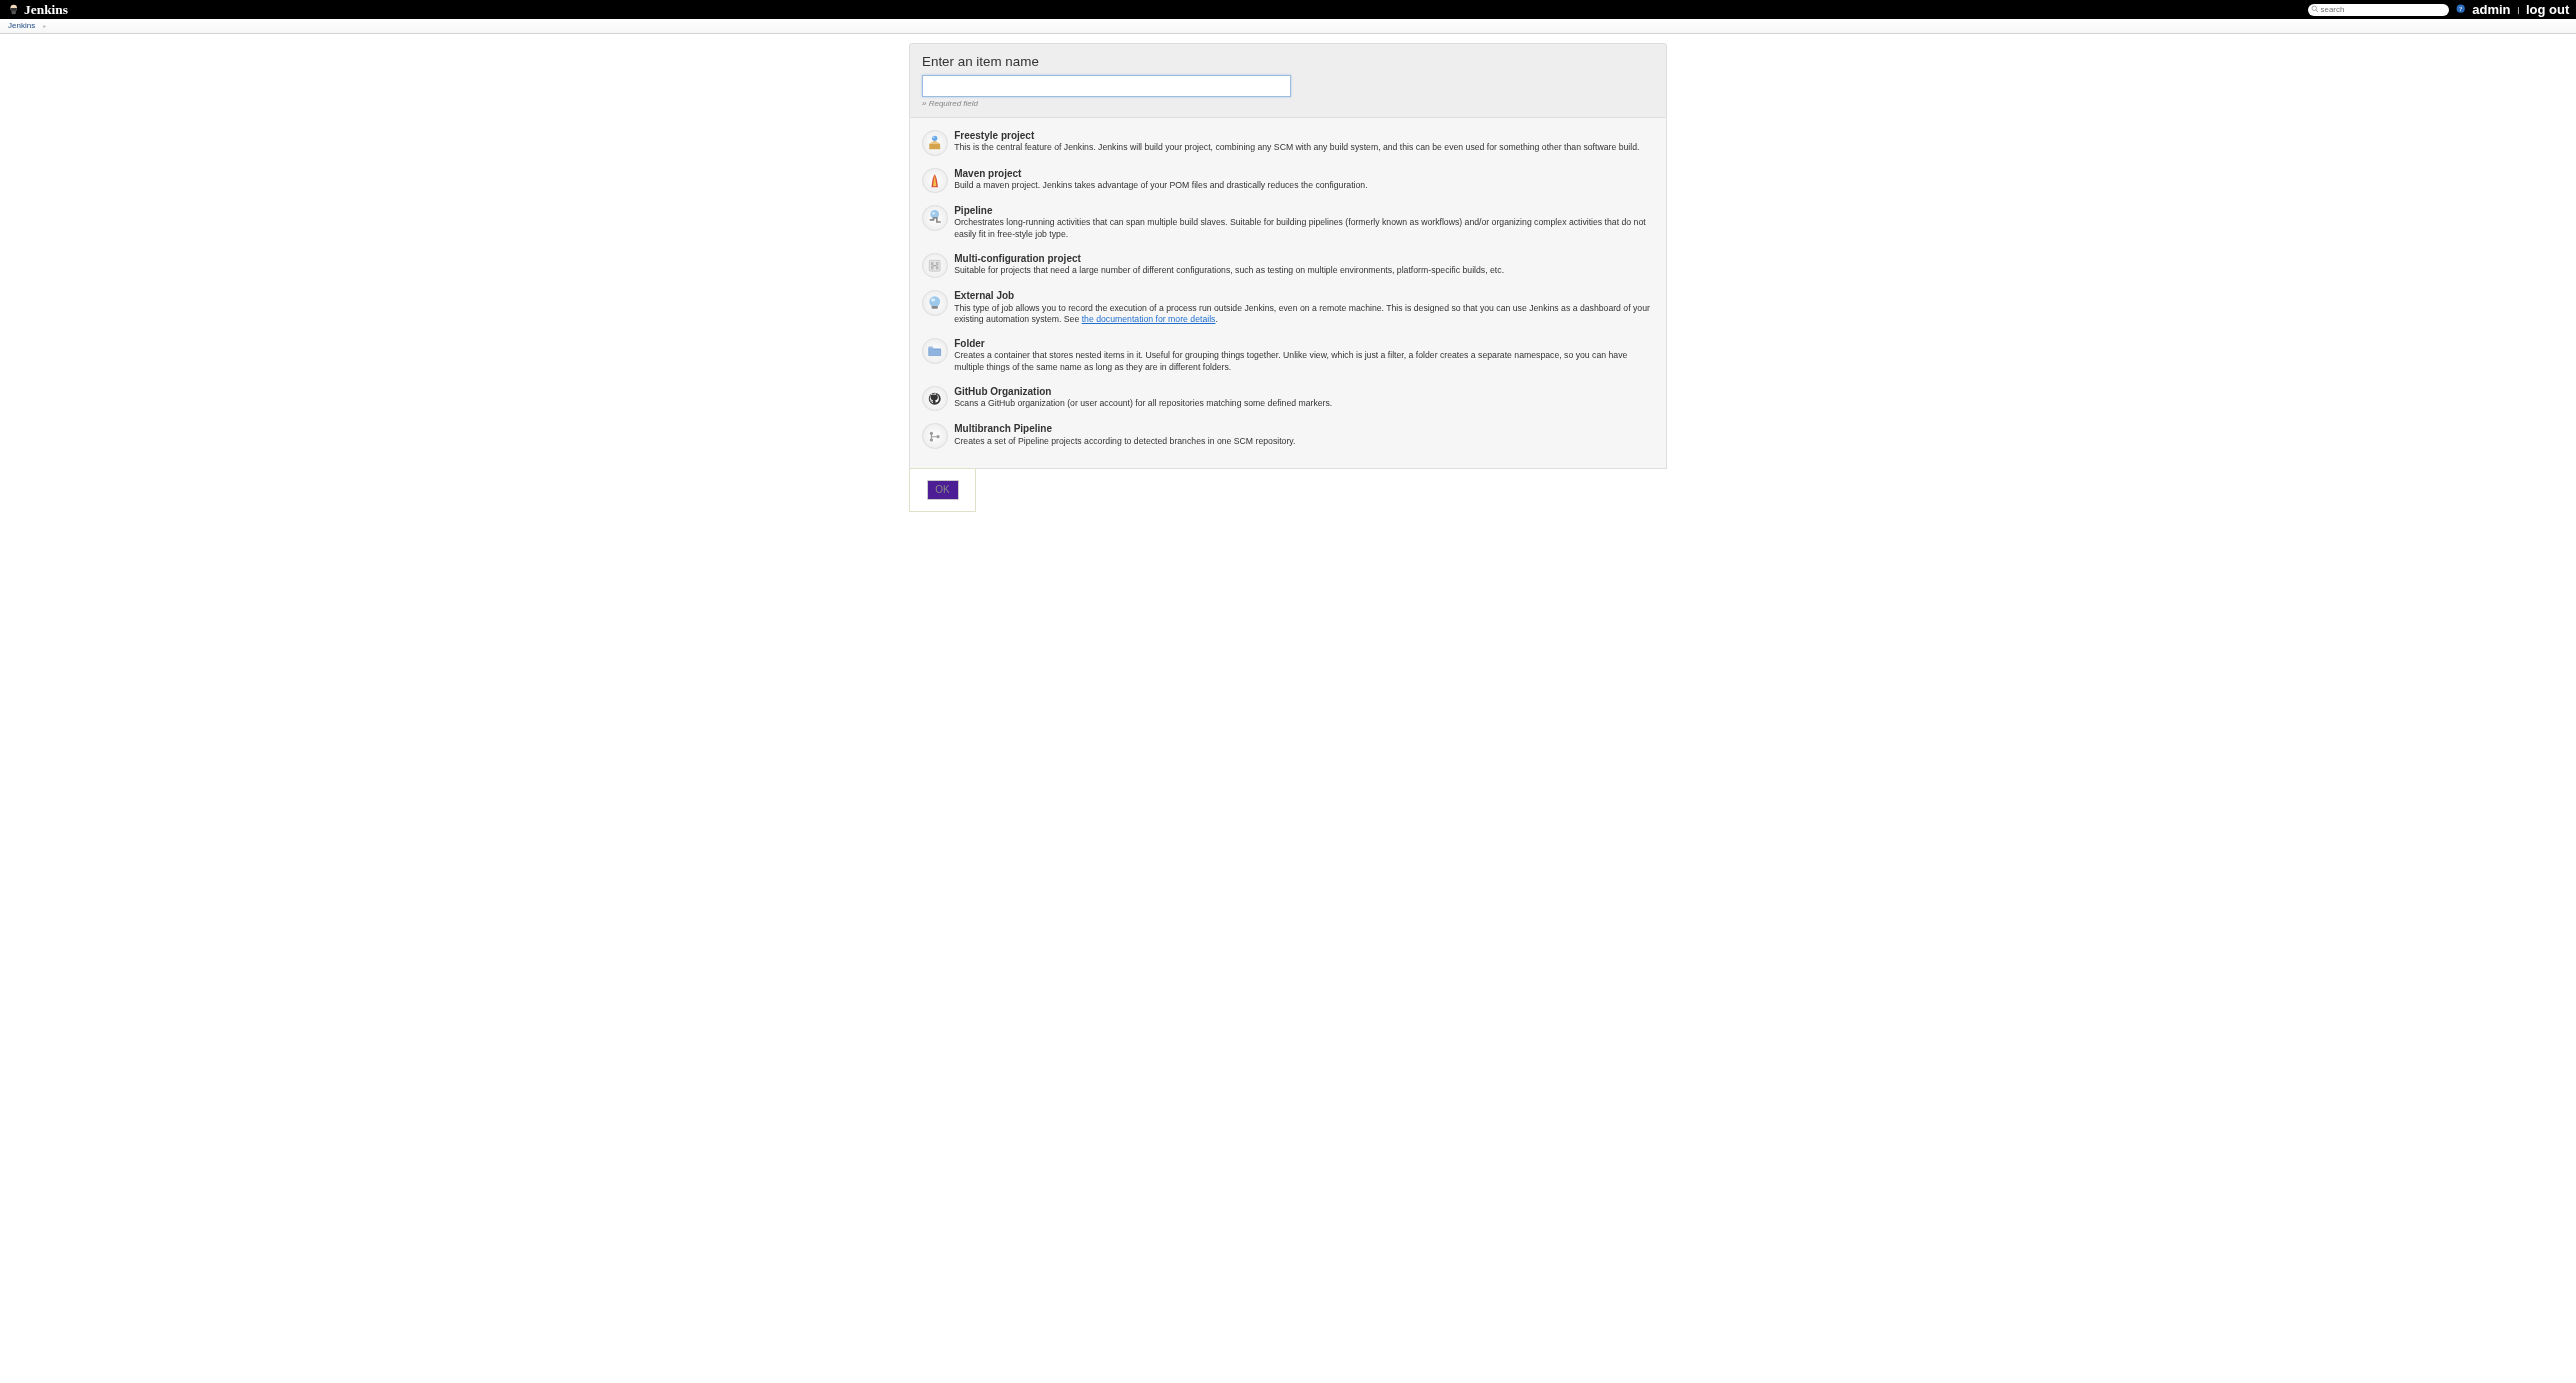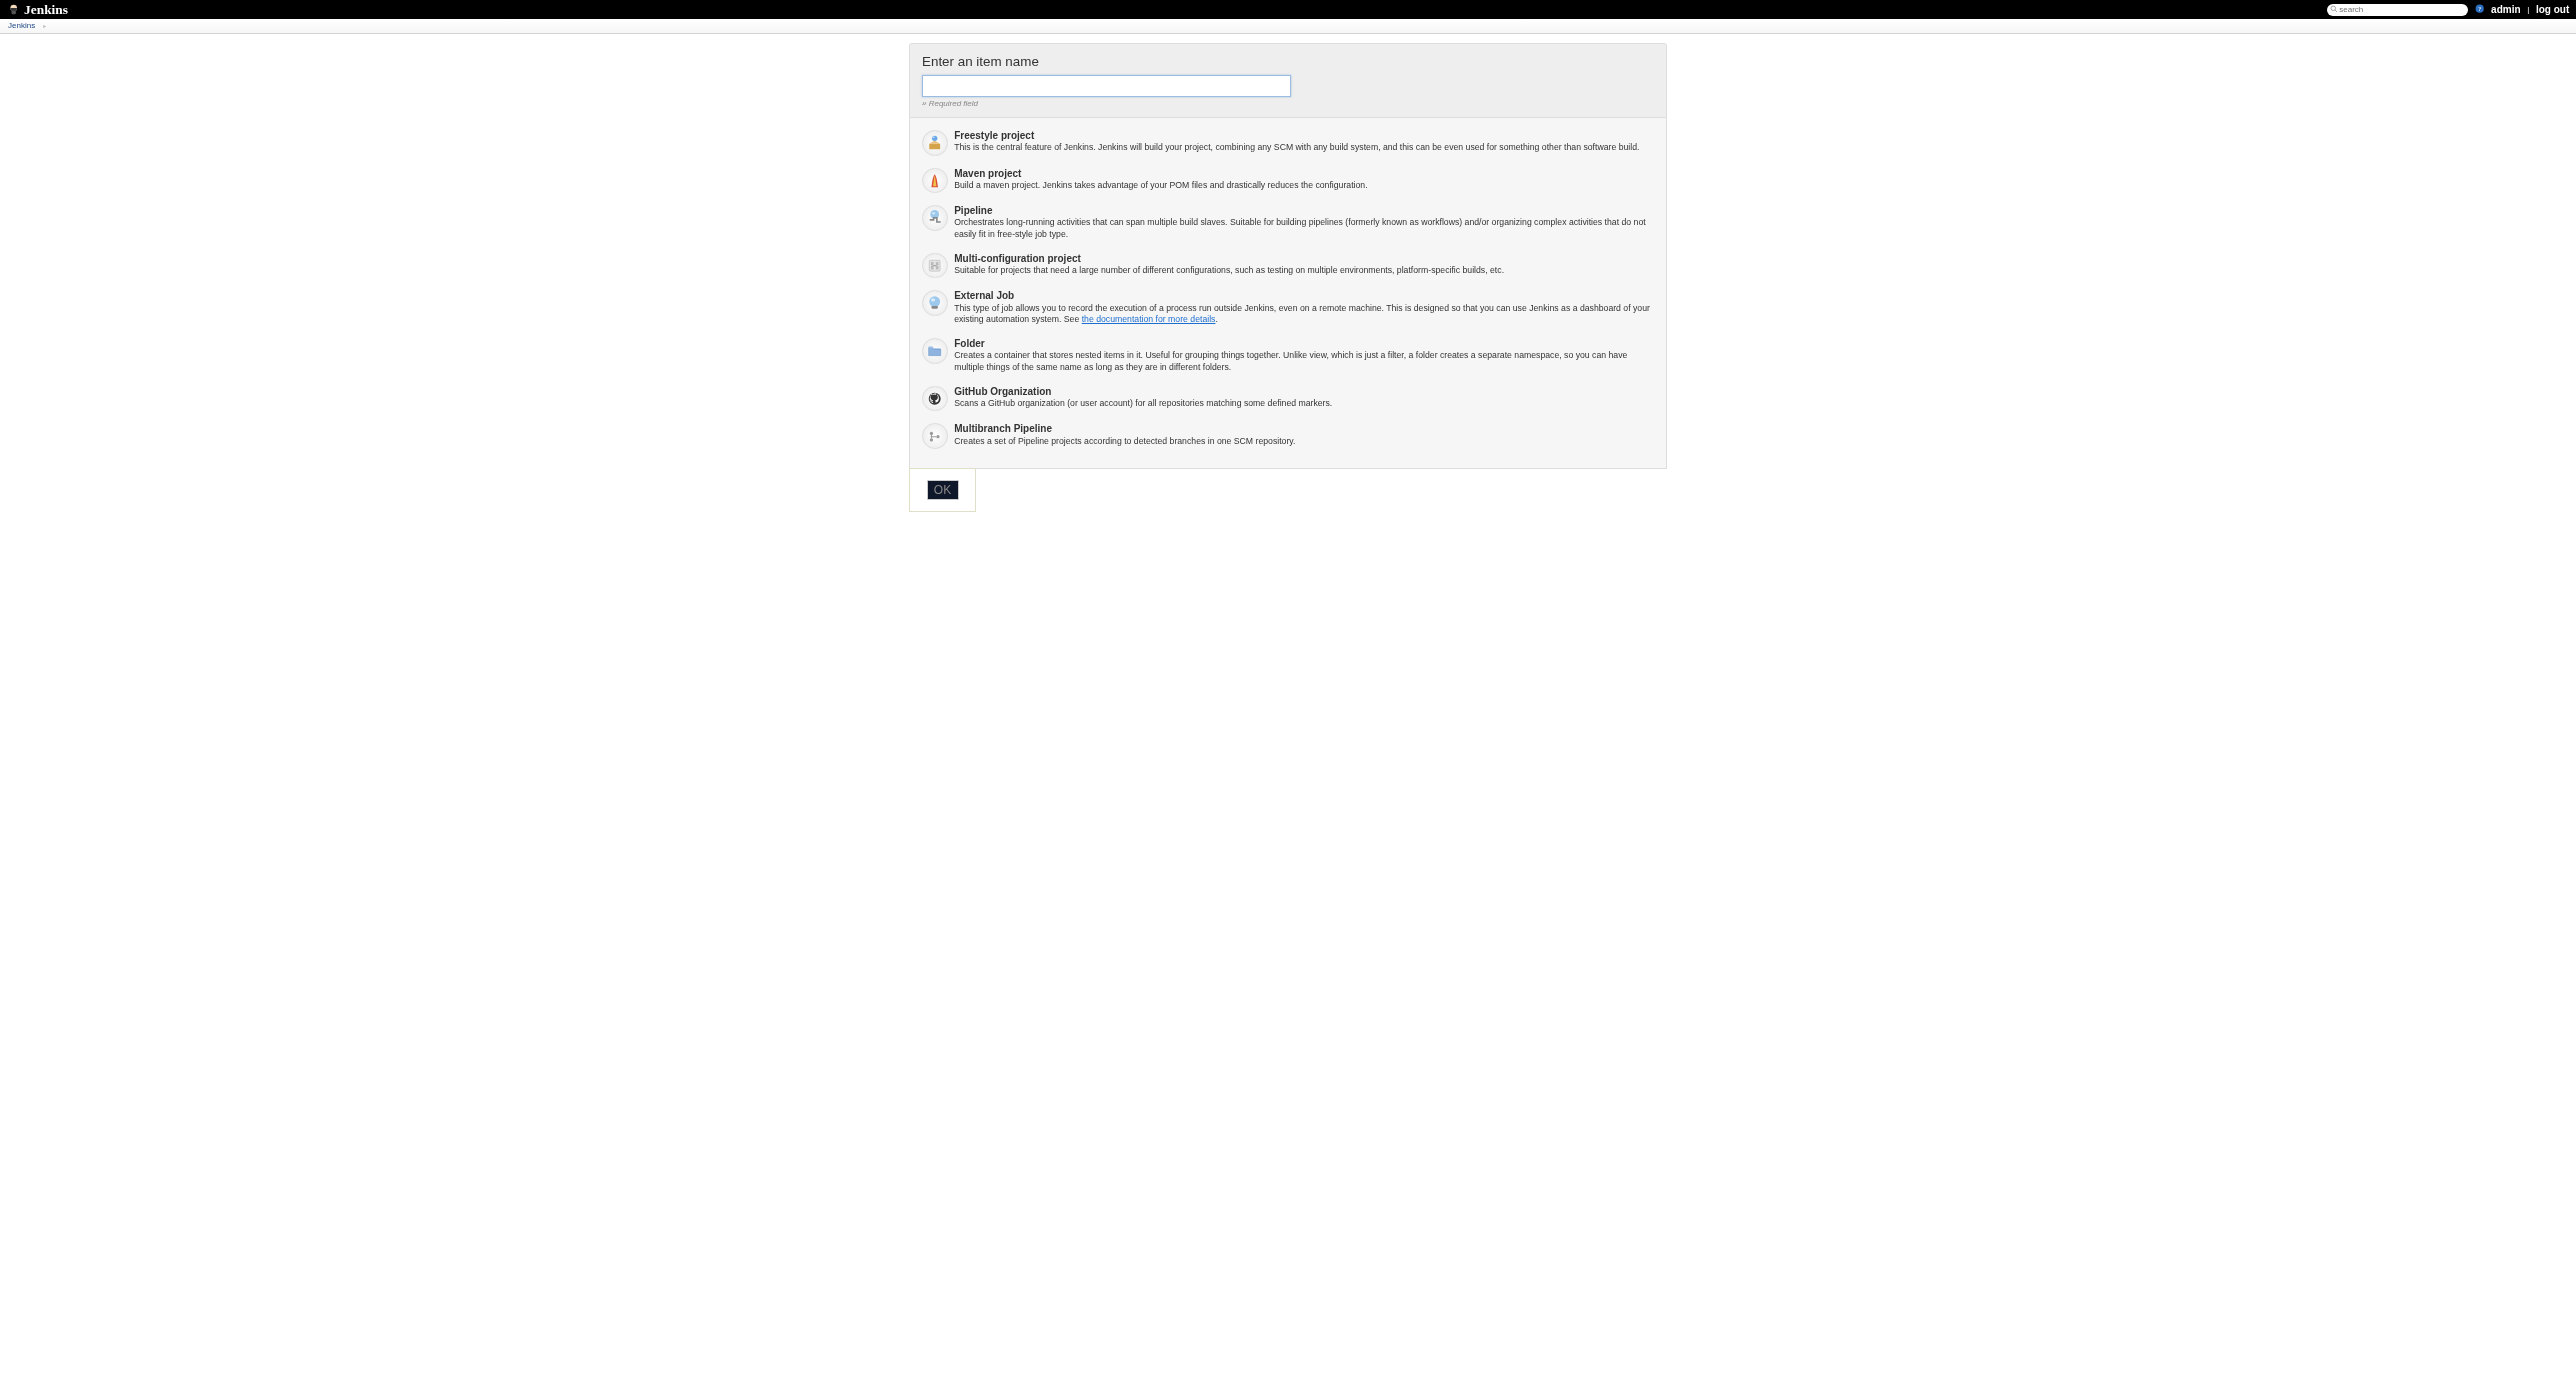--- a/index.html
+++ b/index.html
@@ -8,21 +8,21 @@
 
 .header { background: #000; height: 19px; display: flex; align-items: center; padding: 0 6.7px; }
 .logo-wrap { display: flex; align-items: center; gap: 4px; }
 .logo-icon { width: 13.4px; height: 13.4px; }
 .logo-text { color: #fff; font-weight: bold; font-size: 13.4px; font-family: Georgia, serif; }
 .header-right { margin-left: auto; display: flex; align-items: center; gap: 6.7px; }
 .search-box { background: #fff; border-radius: 6px; height: 12px; width: 141px; display: flex; align-items: center; padding: 0 2.7px; }
 .search-icon { width: 8px; height: 8px; color: #888; }
 .search-input { border: none; outline: none; font-size: 8px; color: #888; padding-left: 1.3px; width: 100%; background: transparent; }
 .help-icon { width: 9.4px; height: 9.4px; }
-.header-link { color: #fff; font-weight: bold; font-size: 10px; text-decoration: none; text-align: center; }
+.header-link { color: #fff; font-weight: bold; font-size: 13px; text-decoration: none; text-align: center; }
 .header-sep { color: #fff; font-size: 8px; }
 
 
 .breadcrumb-bar { background: linear-gradient(#fff, #f6f6f6); border-bottom: 0.7px solid #d3d3d3; height: 14.8px; display: flex; align-items: center; padding: 0 8px; font-size: 8px; }
 .breadcrumb-link { color: #204a87; text-decoration: none; }
 .breadcrumb-chevron { color: #bbb; margin-left: 8px; font-size: 6px; }
 
 
 .main-wrap { display: flex; justify-content: center; padding-top: 9.4px; }
 .content-panel { width: 758px; }
@@ -35,21 +35,21 @@
 .types-section { background: #f6f6f6; border-left: 0.7px solid #ddd; border-right: 0.7px solid #ddd; border-bottom: 0.7px solid #ddd; padding: 12px 12px 6.7px 12px; }
 .type-row { display: flex; align-items: flex-start; gap: 6.7px; margin-bottom: 12px; cursor: pointer; }
 .type-icon { width: 25.5px; height: 25.5px; flex-shrink: 0; border-radius: 50%; display: flex; align-items: center; justify-content: center; background: radial-gradient(#fff, #e8e8e8); border: 0.7px solid #ddd; }
 .type-icon svg { width: 17.4px; height: 17.4px; }
 .type-text { flex: 1; }
 .type-title { font-weight: bold; font-size: 10px; color: #333; margin-bottom: 1.3px; }
 .type-desc { font-size: 8.7px; color: #333; line-height: 1.35; }
 .doc-link { color: #1f6fd0; text-decoration: underline; }
 
 .ok-panel { width: 67px; height: 44px; background: #fff; border: 0.7px solid #e0e0c8; display: flex; align-items: center; justify-content: center; margin-top: -0.7px; }
-.ok-button { width: 32px; height: 20px; background: #0f172a; border: 0.7px solid #ccc; color: #888; font-size: 12px; cursor: default; border-radius: 1.3px; }
+.ok-button { width: 32px; height: 20px; background: #4c1d95; border: 0.7px solid #ccc; color: #888; font-size: 10px; cursor: default; border-radius: 1.3px; }
 </style>
 </head>
 <body>
 
 <div class="header">
   <div class="logo-wrap">
     <span class="logo-icon">
       <svg viewBox="0 0 24 24">
           <circle cx="12" cy="9" r="6" fill="#f0d8b8"></circle>
           <path d="M6 9 a6 6 0 0 0 12 0" fill="#333"></path>

